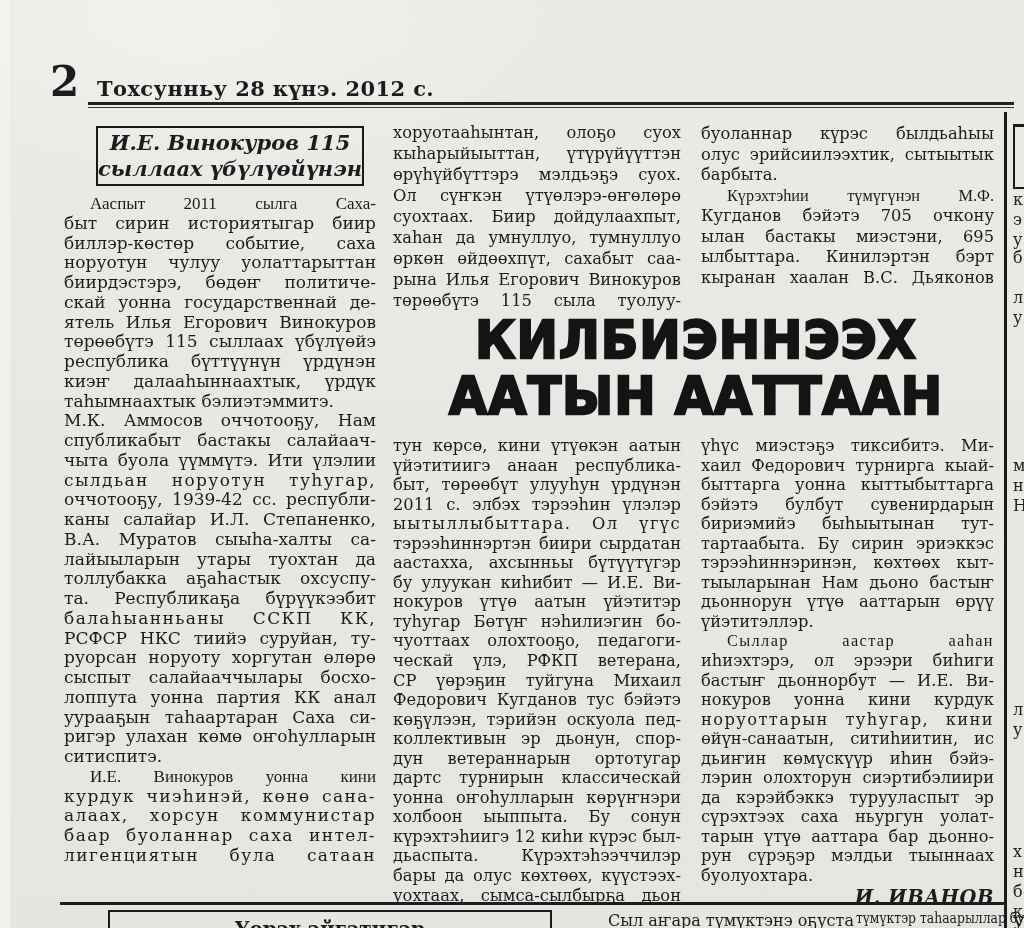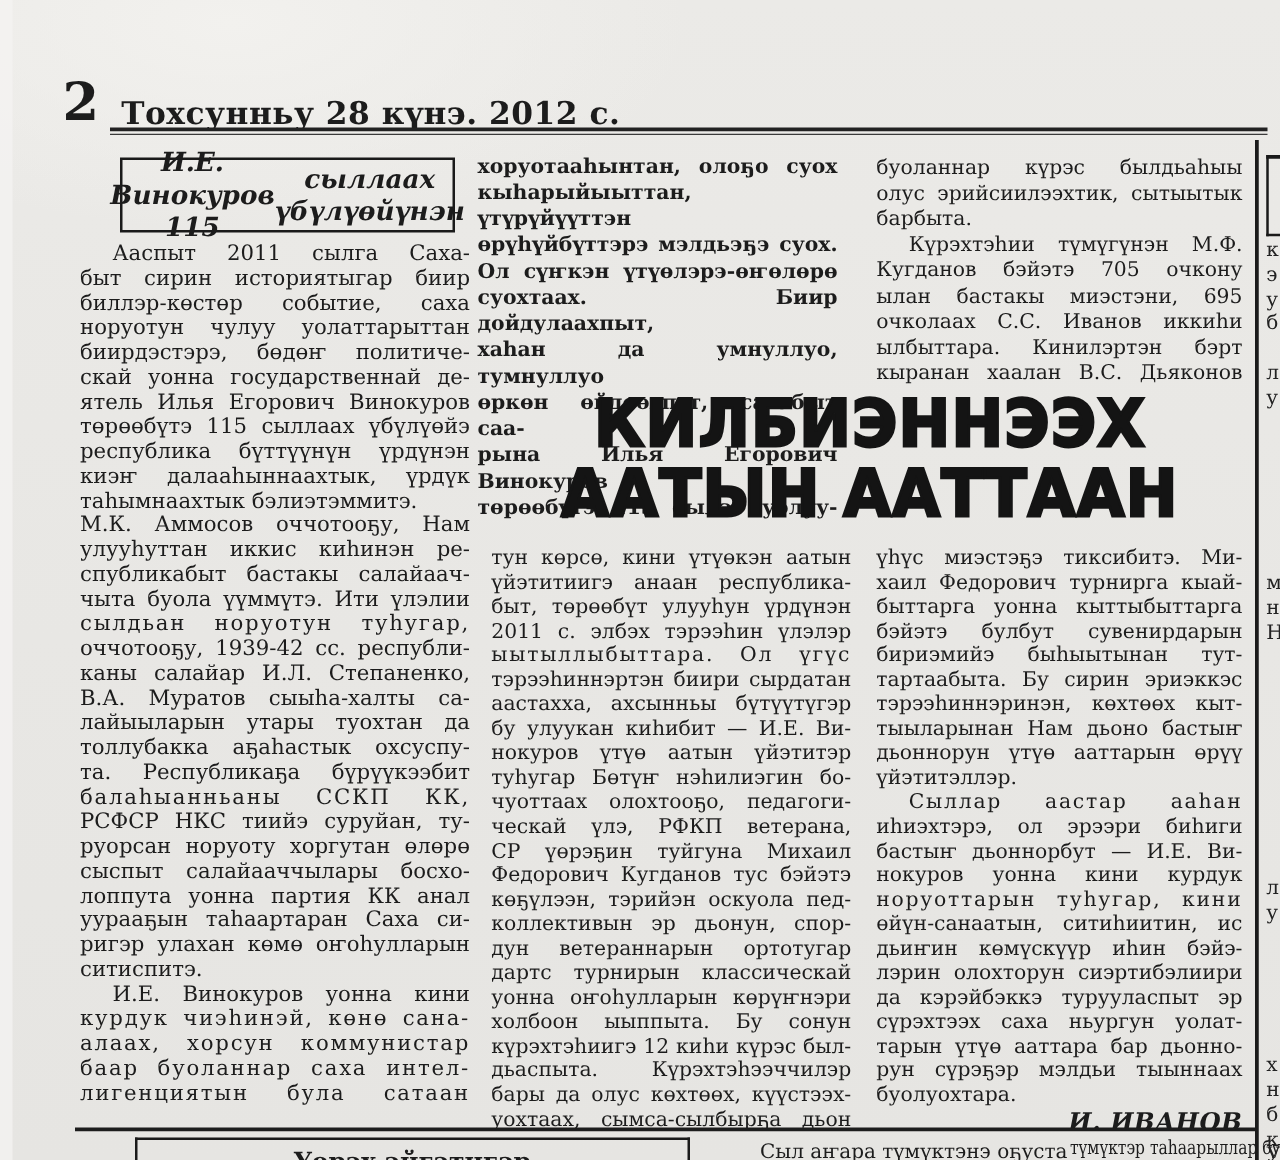--- a/index.html
+++ b/index.html
@@ -10,40 +10,40 @@
       radial-gradient(ellipse 60% 30% at 18% 2%, #f2f1ee 0%, rgba(242,241,238,0) 60%),
       linear-gradient(180deg,#ebeae7 0%, #e8e7e4 55%, #e6e5e2 100%);
     font-family:"DejaVu Serif","Liberation Serif",serif;
     color:#1c1c1c;
   }
   .abs{position:absolute;}
   
   .left-strip{left:0;top:0;width:10px;height:928px;background:#f4f3f1;opacity:.8;}
   
   .pagenum{left:50px;top:60px;font-size:42px;font-weight:bold;line-height:44px;}
-  .datetext{left:97px;top:76px;font-size:25px;font-weight:bold;letter-spacing:.4px;}
+  .datetext{left:97px;top:76px;font-size:21px;font-weight:bold;letter-spacing:.4px;}
   .rule-a{left:88px;top:102px;width:926px;height:3px;background:#222;}
   .rule-b{left:88px;top:107px;width:926px;height:1px;background:#3a3a3a;}
   
   .title-box{
     left:96px;top:126px;width:264px;height:56px;border:2.5px solid #1a1a1a;
-    display:flex;flex-direction:row;align-items:center;justify-content:center;
+    display:flex;flex-direction:column;align-items:center;justify-content:center;
     font-weight:bold;font-style:italic;font-size:21px;line-height:26px;text-align:center;
   }
   
   .col{text-align:justify;}
   .col .line{
     text-align:justify;text-align-last:justify;
     white-space:normal;overflow:visible;
   }
   .col .line.end{text-align-last:left;}
-  .col .line.indent{padding-left:26px;}
+  .col .line.indent{padding-left:26px;font-family:Liberation Serif, serif;}
   .col .line.sp{letter-spacing:1.4px;}
   .col1{left:64px;top:194px;width:312px;font-size:17px;line-height:19.75px;}
-  .col2top{left:382px;top:122px;width:288px;font-size:16.3px;line-height:21px;font-weight:bold;}
+  .col2top{left:393px;top:122px;width:288px;font-size:16.3px;line-height:21px;}
   .col3top{left:701px;top:124px;width:293px;font-size:16.3px;line-height:20.5px;}
   .col2bot{left:393px;top:436px;width:288px;font-size:16.3px;line-height:19.55px;}
   .col3bot{left:701px;top:436px;width:293px;font-size:16.3px;line-height:19.55px;}
   .byline{
     text-align:right;font-weight:bold;font-style:italic;font-size:19.5px;
     padding-top:2px;padding-right:2px;letter-spacing:.5px;text-align-last:right;
   }
   
   .headline{
     left:388px;top:312px;width:616px;text-align:center;
@@ -90,21 +90,20 @@
     <div class="line">биллэр-көстөр событие, саха</div>
     <div class="line">норуотун чулуу уолаттарыттан</div>
     <div class="line">биирдэстэрэ, бөдөҥ политиче-</div>
     <div class="line">скай уонна государственнай де-</div>
     <div class="line">ятель Илья Егорович Винокуров</div>
     <div class="line">төрөөбүтэ 115 сыллаах үбүлүөйэ</div>
     <div class="line">республика бүттүүнүн үрдүнэн</div>
     <div class="line">киэҥ далааһыннаахтык, үрдүк</div>
     <div class="line end">таһымнаахтык бэлиэтэммитэ.</div>
     <div class="line">М.К. Аммосов оччотооҕу, Нам</div>
-    <div class="line">улууһуттан иккис киһинэн ре-</div>
     <div class="line">спубликабыт бастакы салайаач-</div>
     <div class="line">чыта буола үүммүтэ. Ити үлэлии</div>
     <div class="line sp">сылдьан норуотун туһугар,</div>
     <div class="line">оччотооҕу, 1939-42 сс. республи-</div>
     <div class="line">каны салайар И.Л. Степаненко,</div>
     <div class="line">В.А. Муратов сыыһа-халты са-</div>
     <div class="line">лайыыларын утары туохтан да</div>
     <div class="line">толлубакка аҕаһастык охсуспу-</div>
     <div class="line">та. Республикаҕа бүрүүкээбит</div>
     <div class="line sp">балаһыанньаны ССКП КК,</div>
@@ -132,21 +131,20 @@
     <div class="line">рына Илья Егорович Винокуров</div>
     <div class="line">төрөөбүтэ 115 сыла туолуу-</div>
   </div>
 <div class="abs col col3top">
     <div class="line">буоланнар күрэс былдьаһыы</div>
     <div class="line">олус эрийсиилээхтик, сытыытык</div>
     <div class="line end">барбыта.</div>
     <div class="line indent">Күрэхтэһии түмүгүнэн М.Ф.</div>
     <div class="line">Кугданов бэйэтэ 705 очкону</div>
     <div class="line">ылан бастакы миэстэни, 695</div>
-    <div class="line">очколаах С.С. Иванов иккиһи</div>
     <div class="line">ылбыттара. Кинилэртэн бэрт</div>
     <div class="line">кыранан хаалан В.С. Дьяконов</div>
   </div>
 
 <div class="abs headline">
   <div>КИЛБИЭННЭЭХ</div>
   <div>ААТЫН ААТТААН</div>
 </div>
 
 <div class="abs col col2bot">

